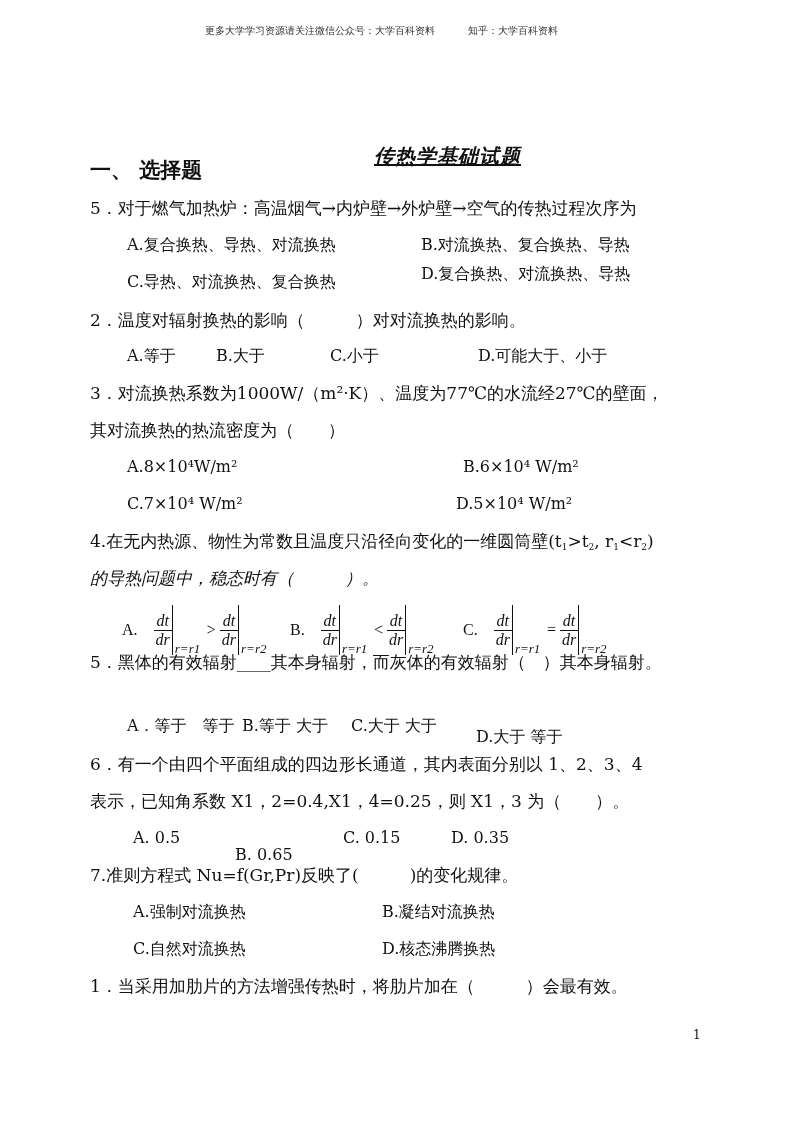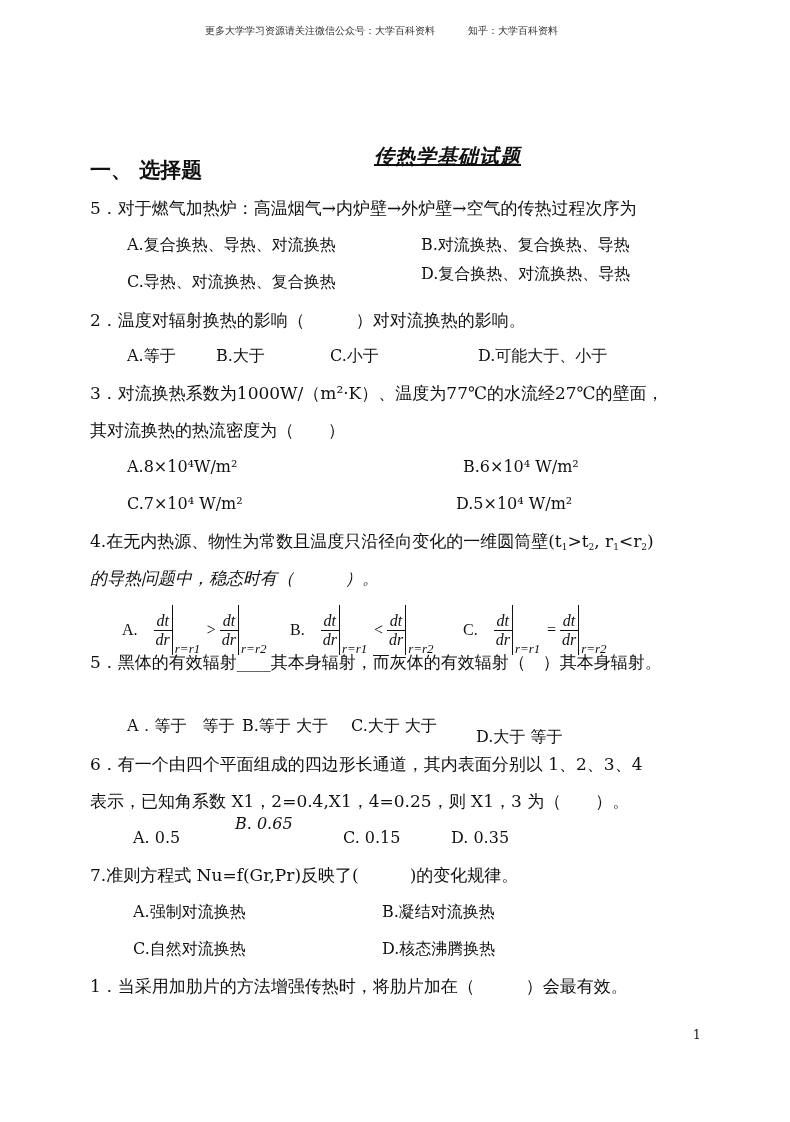--- a/index.html
+++ b/index.html
@@ -69,21 +69,21 @@
 
 <div class="abs q" style="top:651px;">5．黑体的有效辐射____其本身辐射，而灰体的有效辐射（　）其本身辐射。</div>
 <div class="abs opt" style="top:716px;left:127px;">A．等于　等于</div>
 <div class="abs opt" style="top:716px;left:242px;">B.等于 大于</div>
 <div class="abs opt" style="top:716px;left:351px;">C.大于 大于</div>
 <div class="abs opt" style="top:716px;left:476px;margin-top:11px;">D.大于 等于</div>
 
 <div class="abs q" style="top:753px;">6．有一个由四个平面组成的四边形长通道，其内表面分别以 1、2、3、4</div>
 <div class="abs q" style="top:790px;">表示，已知角系数 X1，2=0.4,X1，4=0.25，则 X1，3 为（　　）。</div>
 <div class="abs opt" style="top:828px;left:133px;">A. 0.5</div>
-<div class="abs opt" style="top:814px;left:235px;font-style:italic;">B. 0.65</div>
+<div class="abs opt" style="top:845px;left:235px;">B. 0.65</div>
 <div class="abs opt" style="top:828px;left:343px;">C. 0.15</div>
 <div class="abs opt" style="top:828px;left:451px;">D. 0.35</div>
 
 <div class="abs q" style="top:864px;">7.准则方程式 Nu=f(Gr,Pr)反映了(　　　)的变化规律。</div>
 <div class="abs opt" style="top:902px;left:133px;">A.强制对流换热</div>
 <div class="abs opt" style="top:902px;left:382px;">B.凝结对流换热</div>
 <div class="abs opt" style="top:939px;left:133px;">C.自然对流换热</div>
 <div class="abs opt" style="top:939px;left:382px;">D.核态沸腾换热</div>
 
 <div class="abs q" style="top:975px;">1．当采用加肋片的方法增强传热时，将肋片加在（　　　）会最有效。</div>

